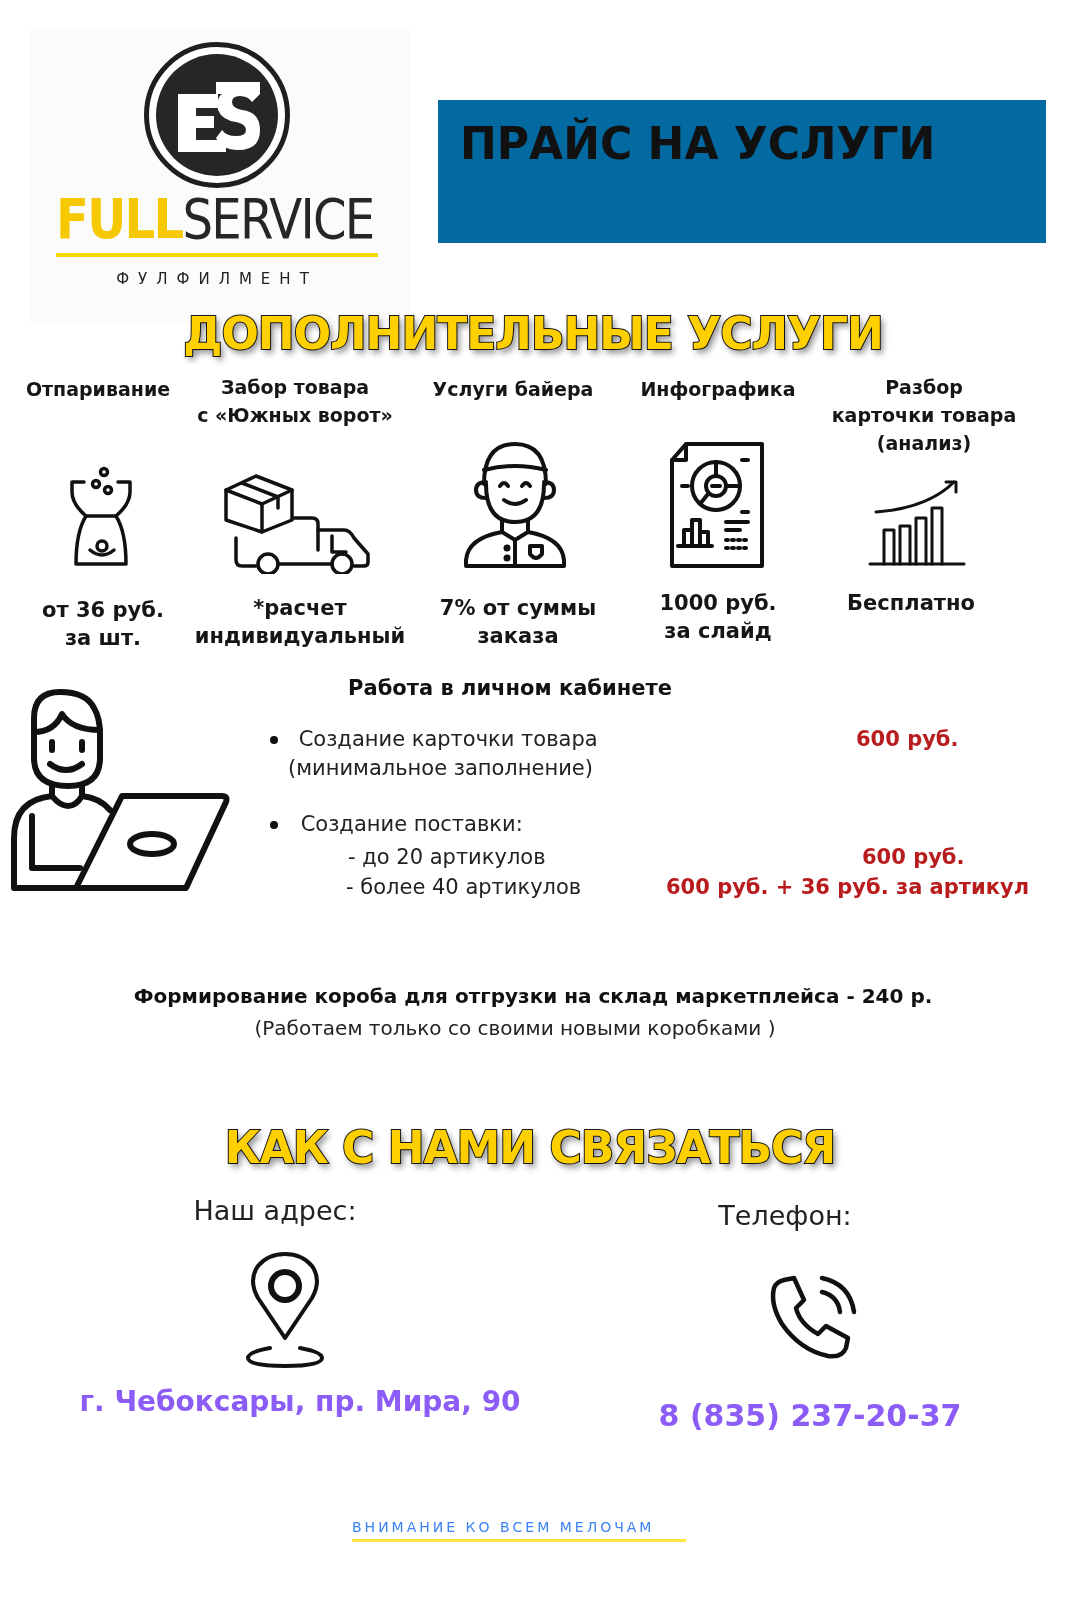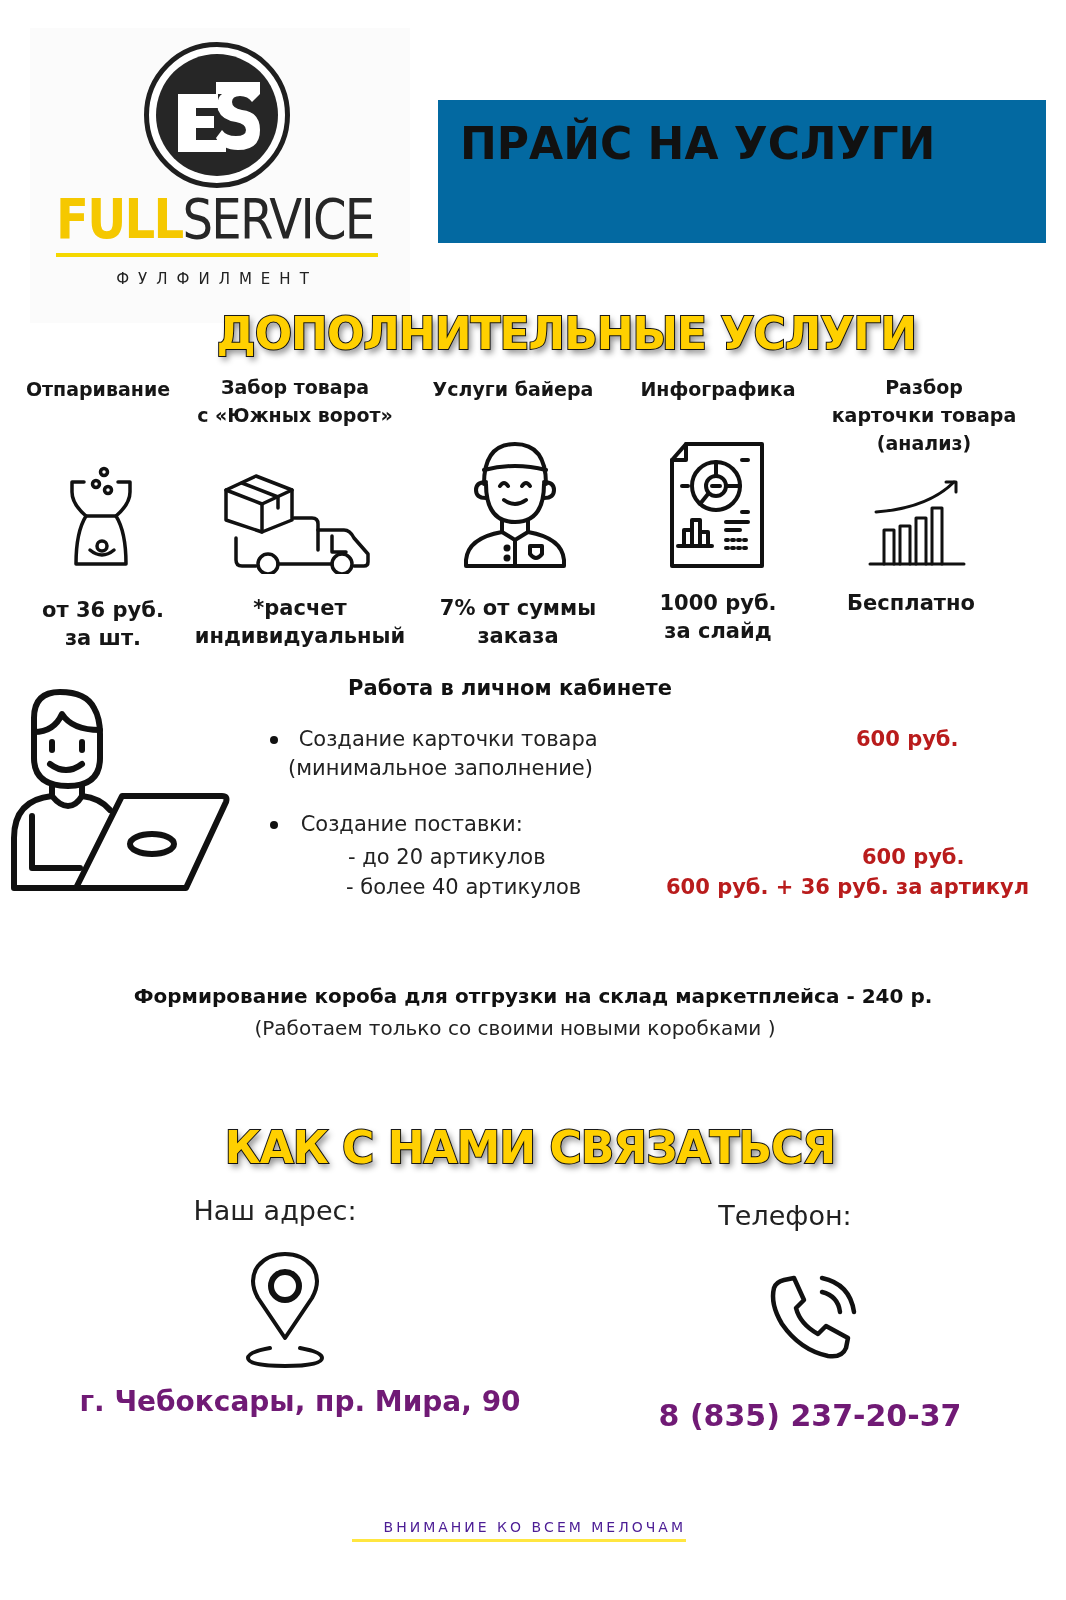--- a/index.html
+++ b/index.html
@@ -18,42 +18,42 @@
   .logo-sub { left: 56px; top: 270px; width: 322px; text-align: center; font-size: 15px; letter-spacing: 9px; color: #222; }
 
   
   .title-box { left: 438px; top: 72px; width: 608px; height: 143px; background: #0369a1; margin-top: 28px; }
   .title-text { position: absolute; left: 22px; top: 16px; font-family: "DejaVu Sans", sans-serif; font-weight: bold; font-size: 44px; line-height: 56px; color: #111; letter-spacing: 0px; }
 
   
   .outline-h { font-family: "DejaVu Sans", sans-serif; font-weight: 900; font-weight: bold; color: #ffd000; text-align: center; letter-spacing: -1px;
     -webkit-text-stroke: 2px #1a1a1a; paint-order: stroke fill;
     text-shadow: 3px 4px 6px rgba(0,0,0,0.45); }
-  .h-extra { left: 150px; top: 308px; width: 766px; font-size: 44px; text-align: right; }
+  .h-extra { left: 150px; top: 308px; width: 766px; font-size: 44px; }
   .h-contact { left: 200px; top: 1122px; width: 660px; font-size: 44px; }
 
   
   .svc-title { font-weight: bold; font-size: 19px; line-height: 28px; text-align: center; color: #161616; white-space: nowrap; }
   .svc-price { font-weight: bold; font-size: 21px; line-height: 28px; text-align: center; color: #161616; white-space: nowrap; }
   .svc-icon svg { display: block; }
 
   
   .cab-title { left: 300px; top: 676px; width: 420px; text-align: center; font-weight: bold; font-size: 21px; }
   .cab-line { font-size: 21px; color: #222; white-space: nowrap; }
   .cab-price { font-weight: bold; font-size: 21px; color: #b91c1c; white-space: nowrap; }
   .bullet { display: inline-block; width: 8px; height: 8px; border-radius: 50%; background: #111; vertical-align: middle; }
 
   .box-line { left: 0; top: 984px; width: 1066px; text-align: center; font-weight: bold; font-size: 20px; white-space: nowrap; }
   .box-note { left: 0; top: 1016px; width: 1030px; text-align: center; font-size: 20px; color: #222; white-space: nowrap; }
 
   
   .c-label { font-size: 27px; color: #222; text-align: center; white-space: nowrap; }
-  .c-value { font-weight: bold; font-size: 28px; color: #701a75; text-align: center; white-space: nowrap; line-height: 36px; }
-
-  .footer { left: 352px; top: 1519px; width: 334px; text-align: right; font-size: 14px; letter-spacing: 3px; color: #4c1d95; }
+  .c-value { font-weight: bold; font-size: 28px; color: #8b5cf6; text-align: center; white-space: nowrap; line-height: 36px; }
+
+  .footer { left: 352px; top: 1519px; width: 334px; text-align: left; font-size: 14px; letter-spacing: 3px; color: #3b82f6; }
   .footer-line { left: 352px; top: 1539px; width: 334px; height: 3px; background: #ffe640; }
 </style>
 </head>
 <body>
 
 <div class="abs logo-box"></div>
 <div class="abs logo-circle">
   <div class="logo-circle-inner">
     <svg width="122" height="122" viewBox="0 0 122 122">
 

